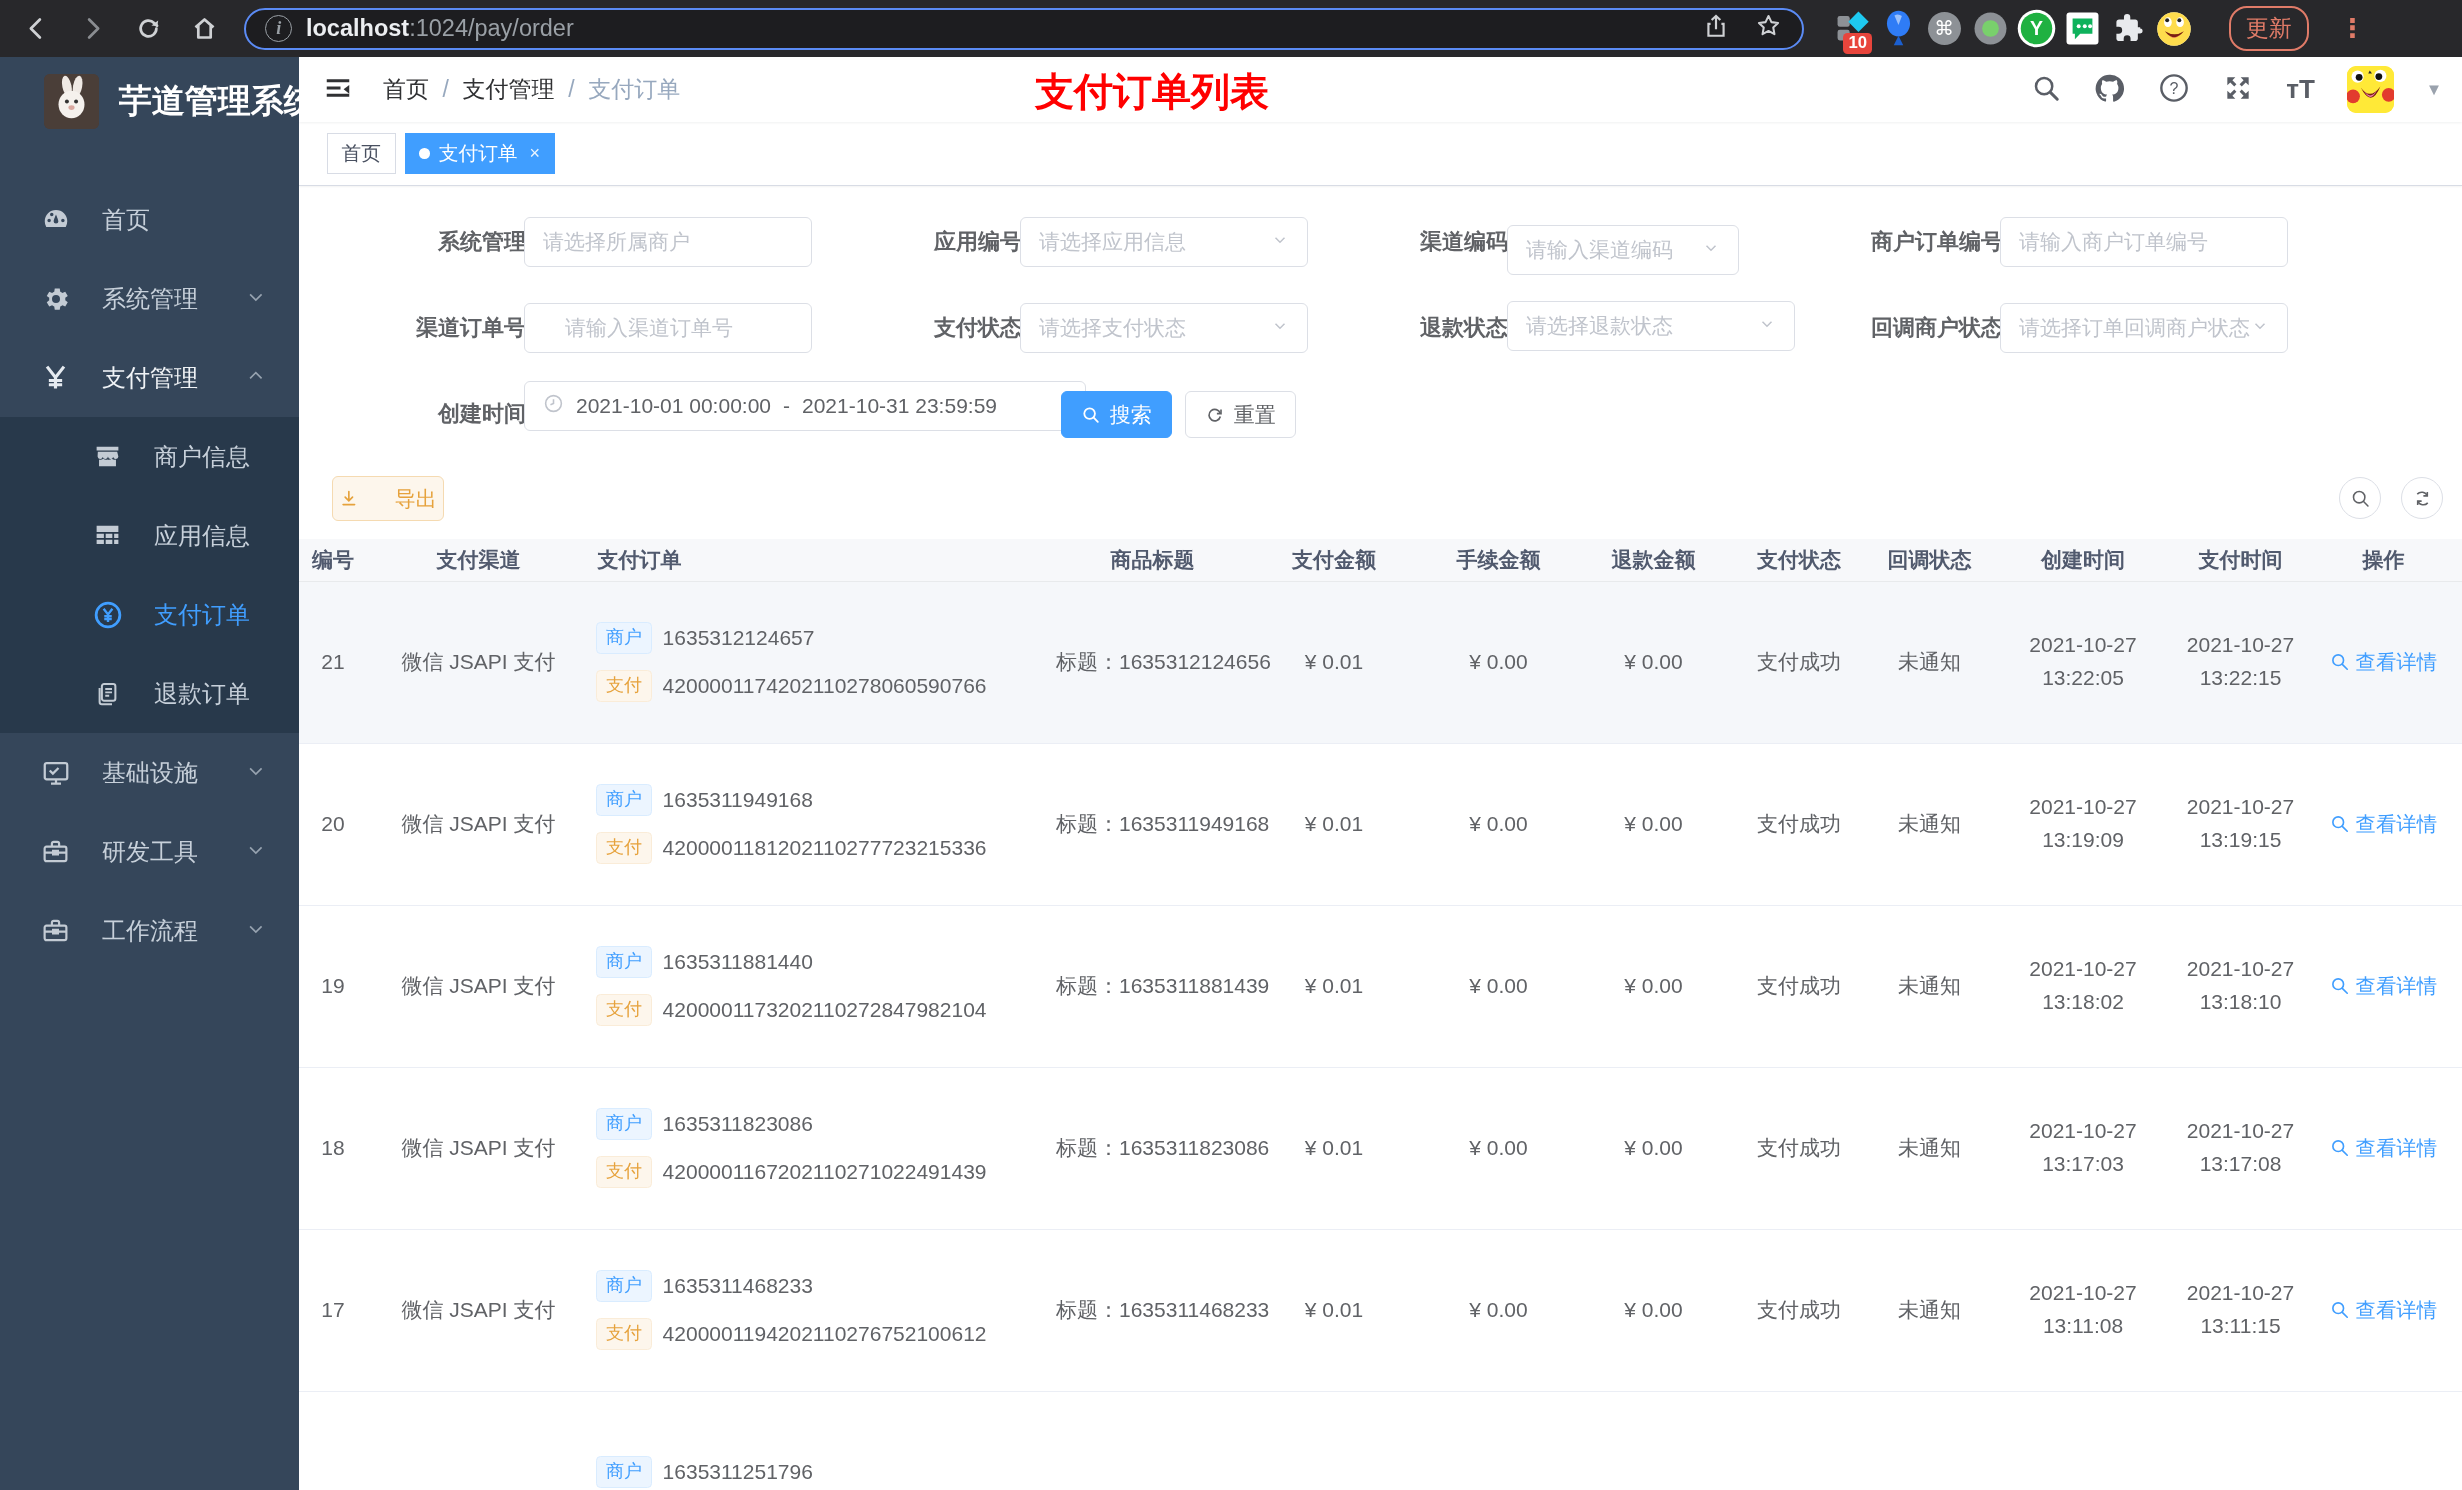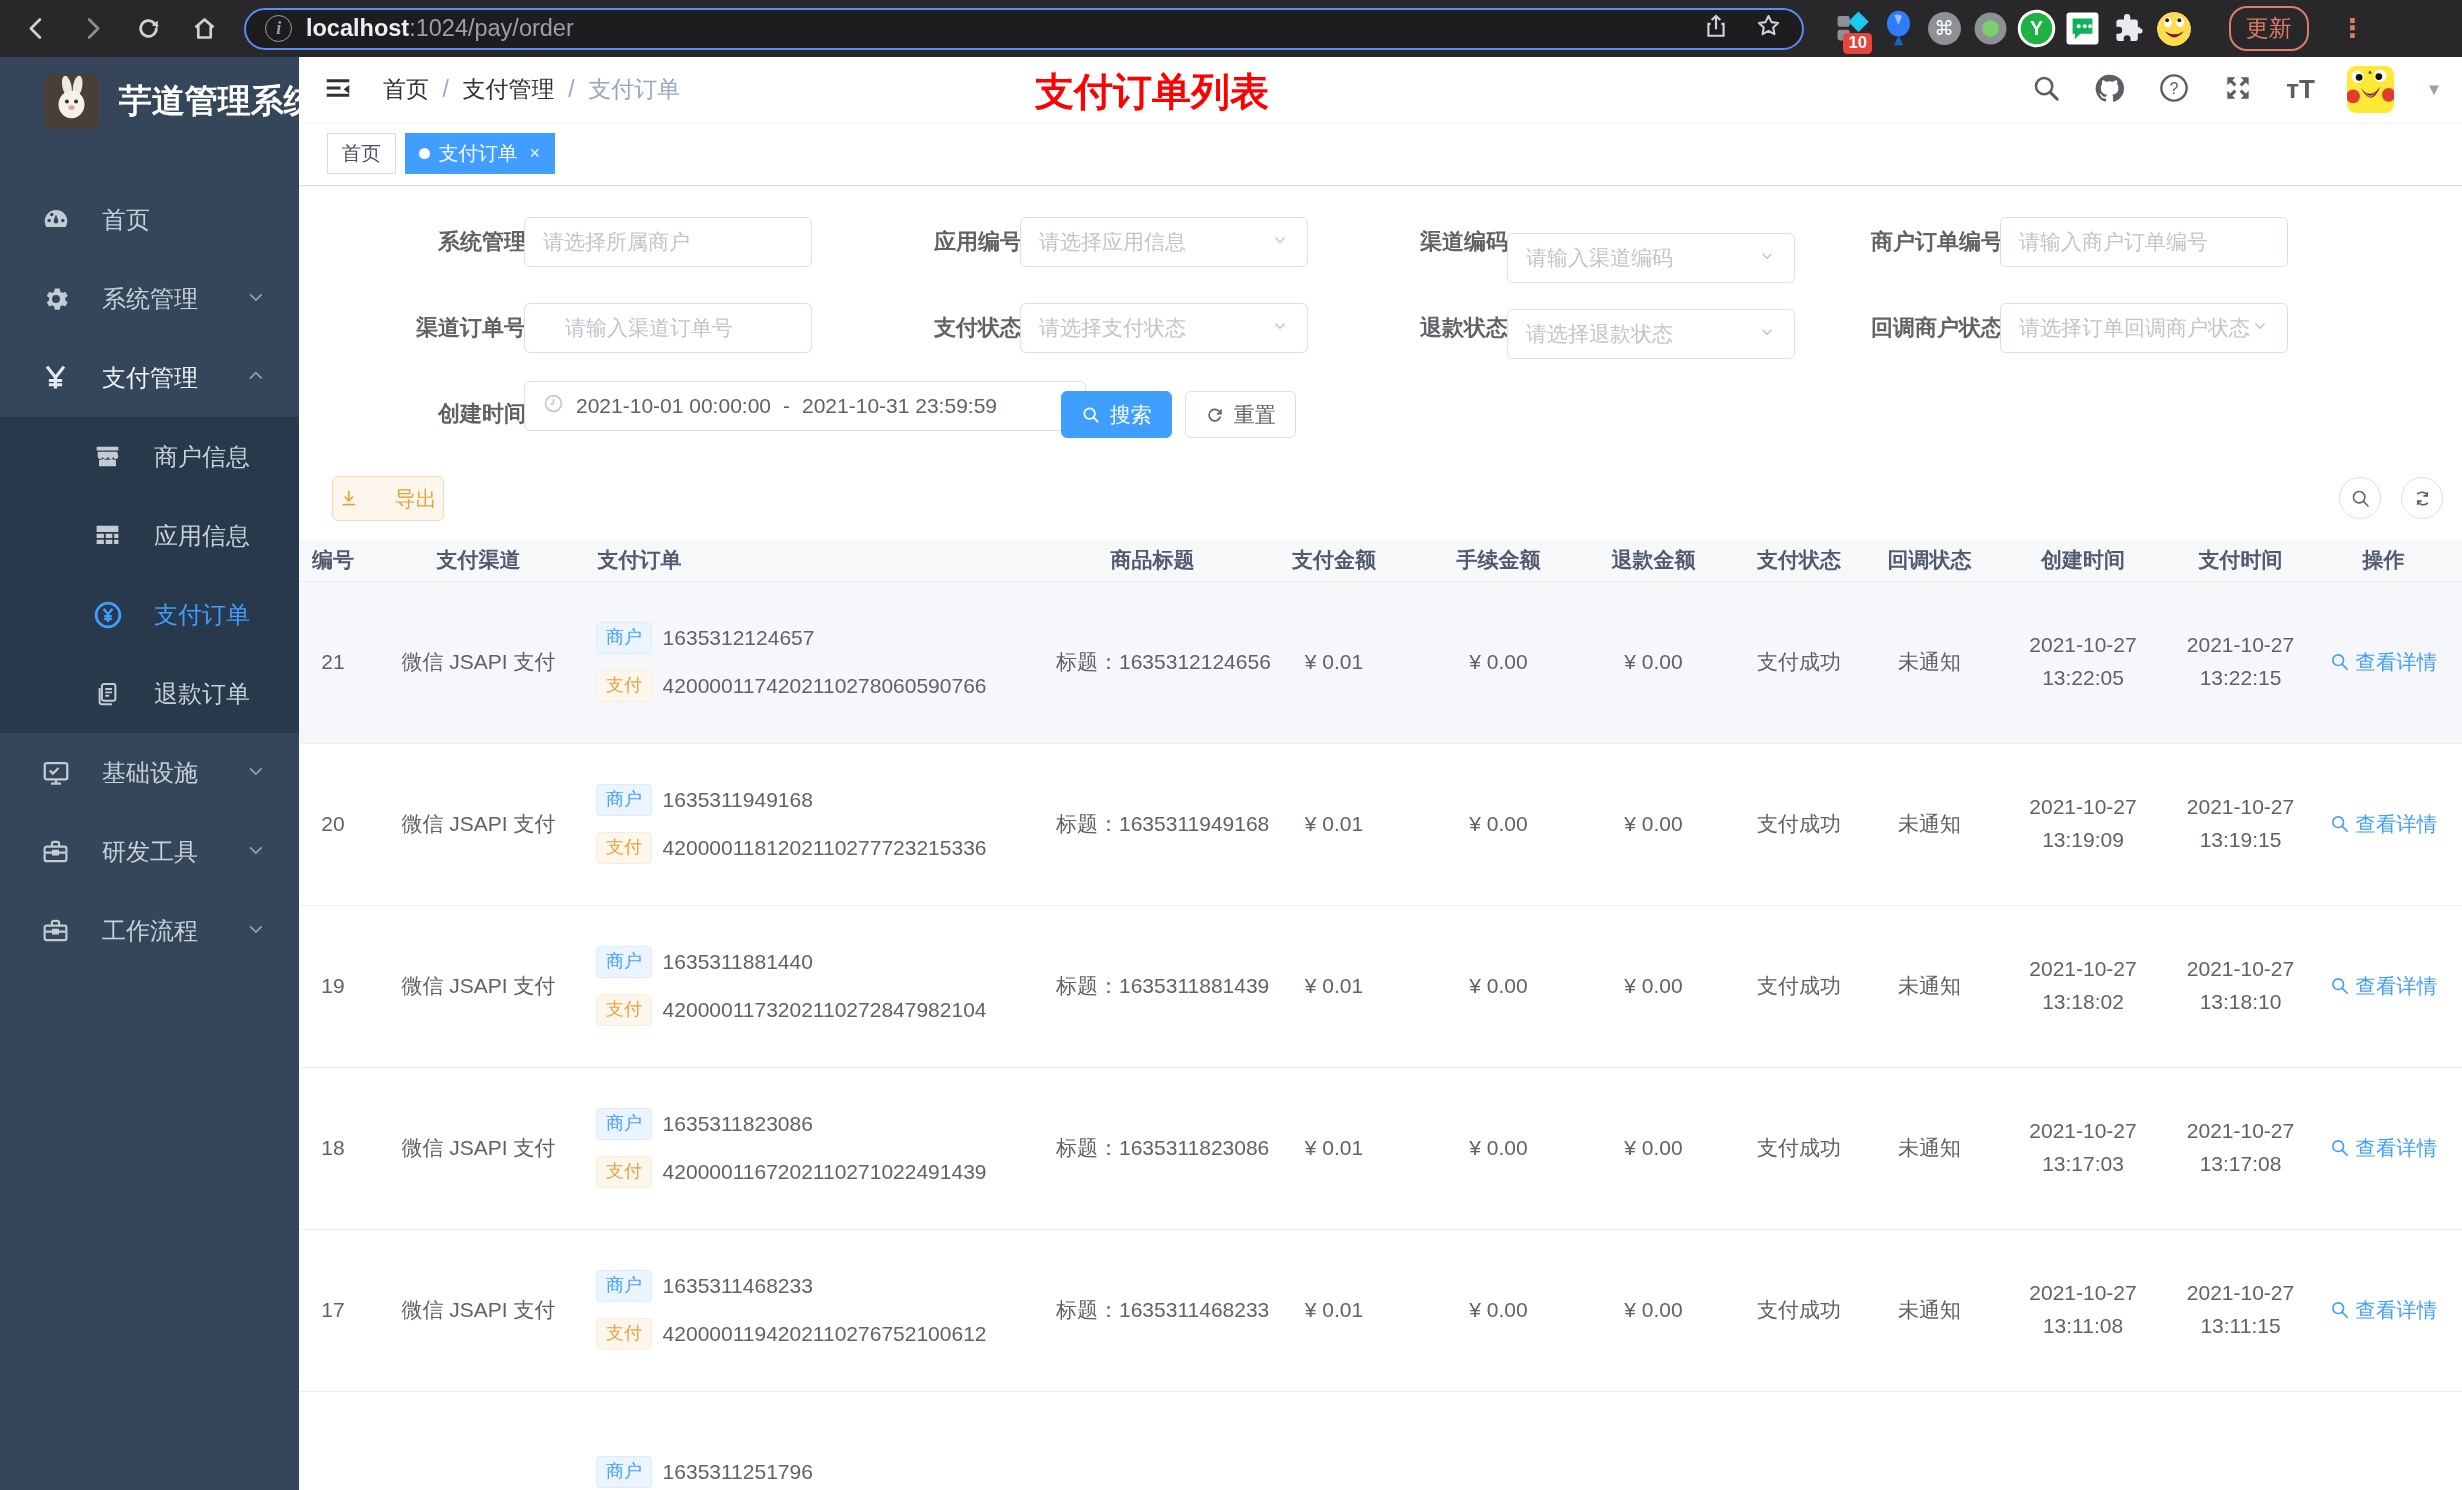--- a/index.html
+++ b/index.html
@@ -423,21 +423,21 @@
       <span class="ph">请选择所属商户</span>
     </div>
     <span class="f-label" style="left:526px; top:160px;">应用编号</span>
     <div class="f-input" style="left:721px; top:160px; width:288px;">
       <span class="ph">请选择应用信息</span>
       <span class="arr"><svg width="18" height="18" viewBox="0 0 24 24">
             <path d="M6 9 L12 15 L18 9" fill="none" stroke="currentColor" stroke-width="2"></path>
           </svg></span>
     </div>
     <span class="f-label" style="left:1012px; top:160px;">渠道编码</span>
-    <div class="f-input" style="left:1208px; top:176px; width:288px;">
+    <div class="f-input" style="left:1208px; top:168px; width:232px;">
       <span class="ph">请输入渠道编码</span>
       <span class="arr"><svg width="18" height="18" viewBox="0 0 24 24">
             <path d="M6 9 L12 15 L18 9" fill="none" stroke="currentColor" stroke-width="2"></path>
           </svg></span>
     </div>
     <span class="f-label" style="left:1507px; top:160px;">商户订单编号</span>
     <div class="f-input" style="left:1701px; top:160px; width:288px;">
       <span class="ph">请输入商户订单编号</span>
     </div>
 
@@ -446,21 +446,21 @@
       <span class="ph">请输入渠道订单号</span>
     </div>
     <span class="f-label" style="left:526px; top:246px;">支付状态</span>
     <div class="f-input" style="left:721px; top:246px; width:288px;">
       <span class="ph">请选择支付状态</span>
       <span class="arr"><svg width="18" height="18" viewBox="0 0 24 24">
             <path d="M6 9 L12 15 L18 9" fill="none" stroke="currentColor" stroke-width="2"></path>
           </svg></span>
     </div>
     <span class="f-label" style="left:1012px; top:246px;">退款状态</span>
-    <div class="f-input" style="left:1208px; top:252px; width:288px;">
+    <div class="f-input" style="left:1208px; top:244px; width:288px;">
       <span class="ph">请选择退款状态</span>
       <span class="arr"><svg width="18" height="18" viewBox="0 0 24 24">
             <path d="M6 9 L12 15 L18 9" fill="none" stroke="currentColor" stroke-width="2"></path>
           </svg></span>
     </div>
     <span class="f-label" style="left:1507px; top:246px;">回调商户状态</span>
     <div class="f-input" style="left:1701px; top:246px; width:288px;">
       <span class="ph">请选择订单回调商户状态</span>
       <span class="arr"><svg width="18" height="18" viewBox="0 0 24 24">
             <path d="M6 9 L12 15 L18 9" fill="none" stroke="currentColor" stroke-width="2"></path>

